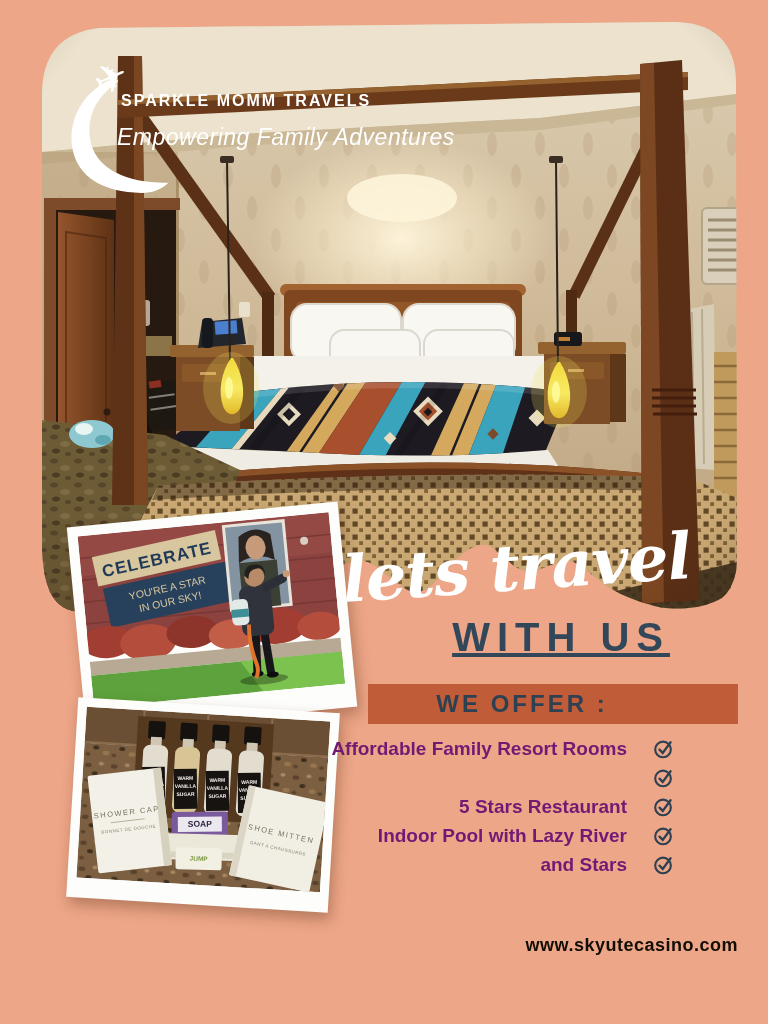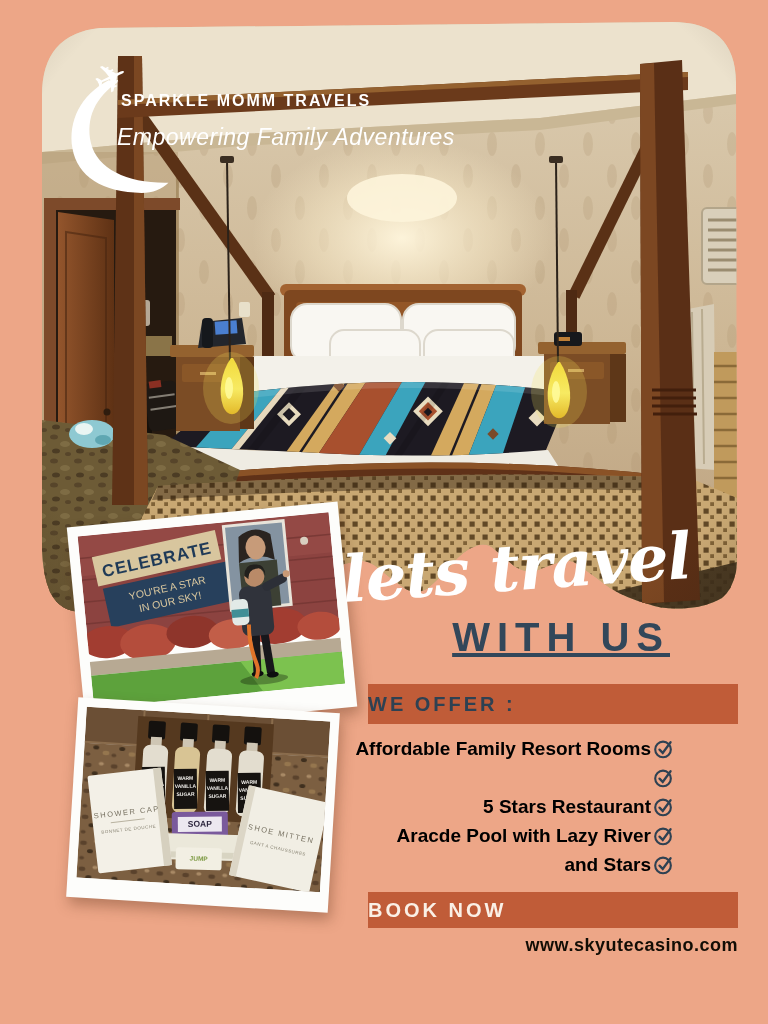--- a/index.html
+++ b/index.html
@@ -20,28 +20,28 @@
 
   
   .script-title{position:absolute;left:342px;top:530px;z-index:3;color:#fff;
       font-family:"DejaVu Serif",serif;font-style:italic;font-weight:700;font-size:64px;
       letter-spacing:-1px;transform:rotate(-4deg);white-space:nowrap;}
   .with-us{position:absolute;right:98px;top:615px;z-index:3;color:#32475a;
       font-size:40px;font-weight:700;letter-spacing:7px;white-space:nowrap;text-decoration:underline;}
 
   
   .banner{position:absolute;left:368px;width:370px;z-index:3;background:#c05c38;
-      display:flex;align-items:center;justify-content:flex-start;box-sizing:border-box;
-      font-weight:700;letter-spacing:3px;font-size:20px;}
+      display:flex;align-items:center;justify-content:center;box-sizing:border-box;
+      font-weight:700;letter-spacing:3px;font-size:24px;}
   .offer-banner{top:684px;height:40px;color:#2e4152;padding-right:62px;}
   .book-banner{top:892px;height:36px;color:#faf0e6;padding-right:56px;}
   .offers-list{position:absolute;right:94px;top:737px;z-index:3;display:flex;
       flex-direction:column;align-items:flex-end;gap:6px;}
-  .offer-row{display:flex;align-items:center;gap:2px;height:23px;
-      font-size:19px;font-weight:700;color:#000000;white-space:nowrap;}
+  .offer-row{display:flex;align-items:center;gap:26px;height:23px;
+      font-size:19px;font-weight:700;color:#701a75;white-space:nowrap;}
   .offer-row svg{width:21px;height:21px;flex:0 0 auto;}
   .website{position:absolute;left:368px;top:935px;width:370px;z-index:3;text-align:right;
       font-size:18px;font-weight:700;color:#120d05;letter-spacing:.5px;}
 
   
   .polaroid{position:absolute;background:#fdfdfb;box-shadow:3px 7px 14px rgba(80,40,18,.35);
       box-sizing:border-box;}
   .p1{left:76px;top:514px;width:272px;height:206px;padding:10px 10px 24px;z-index:2;
       transform:rotate(-5.5deg);}
   .p2{left:72px;top:705px;width:262px;height:200px;padding:9px 9px 20px;z-index:3;
@@ -437,34 +437,31 @@
 
   <div class="offer-row">
     <span class="offer-text">5 Stars Restaurant</span>
     <svg viewBox="0 0 22 22">
       <circle cx="10.5" cy="12" r="8.2" fill="none" stroke="#2e4152" stroke-width="2.2"></circle>
       <path d="M6.8 12.2 L10.2 15.6 L18.4 4.4" fill="none" stroke="#2e4152" stroke-width="2.4" stroke-linecap="round"></path>
     </svg>
   </div>
 
   <div class="offer-row">
-    <span class="offer-text">Aracde Pool with Lazy River</span>
+    <span class="offer-text">Indoor Pool with Lazy River</span>
     <svg viewBox="0 0 22 22">
       <circle cx="10.5" cy="12" r="8.2" fill="none" stroke="#2e4152" stroke-width="2.2"></circle>
       <path d="M6.8 12.2 L10.2 15.6 L18.4 4.4" fill="none" stroke="#2e4152" stroke-width="2.4" stroke-linecap="round"></path>
     </svg>
   </div>
 
   <div class="offer-row">
     <span class="offer-text">and Stars</span>
     <svg viewBox="0 0 22 22">
       <circle cx="10.5" cy="12" r="8.2" fill="none" stroke="#2e4152" stroke-width="2.2"></circle>
       <path d="M6.8 12.2 L10.2 15.6 L18.4 4.4" fill="none" stroke="#2e4152" stroke-width="2.4" stroke-linecap="round"></path>
     </svg>
   </div>
 </div>
 
-  <div class="banner book-banner">
-    <span>BOOK NOW</span>
-  </div>
   <div class="website">www.skyutecasino.com</div>
 
 </div>
 
 </body></html>

